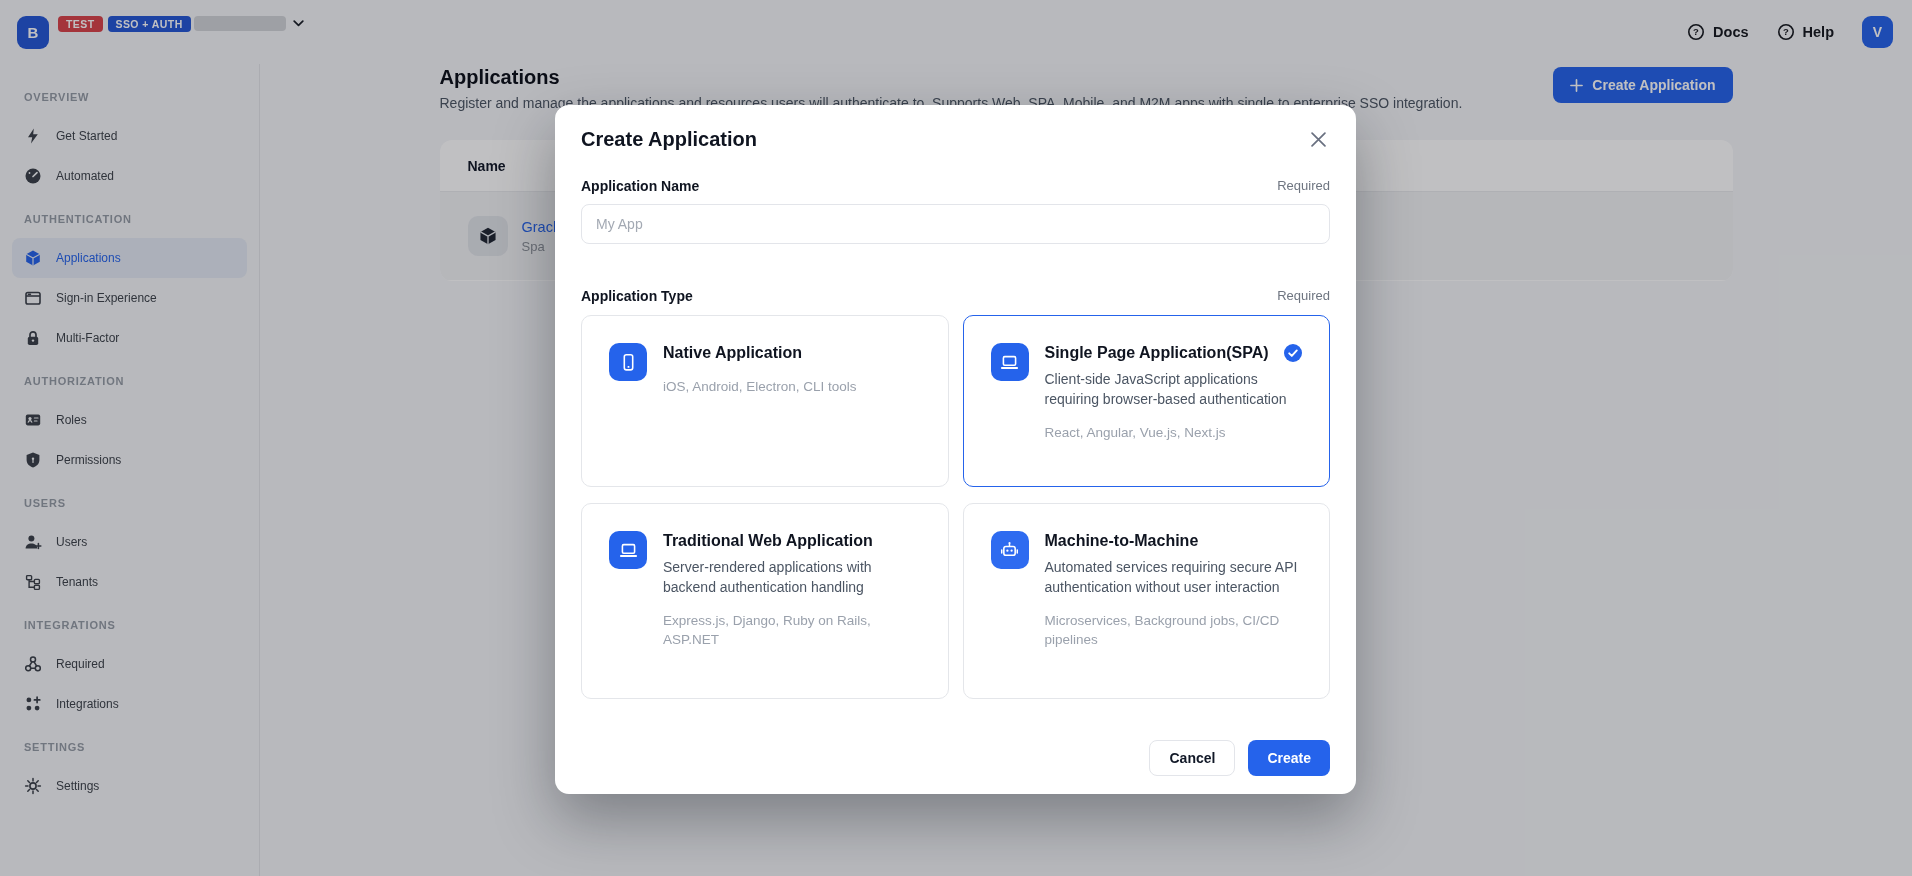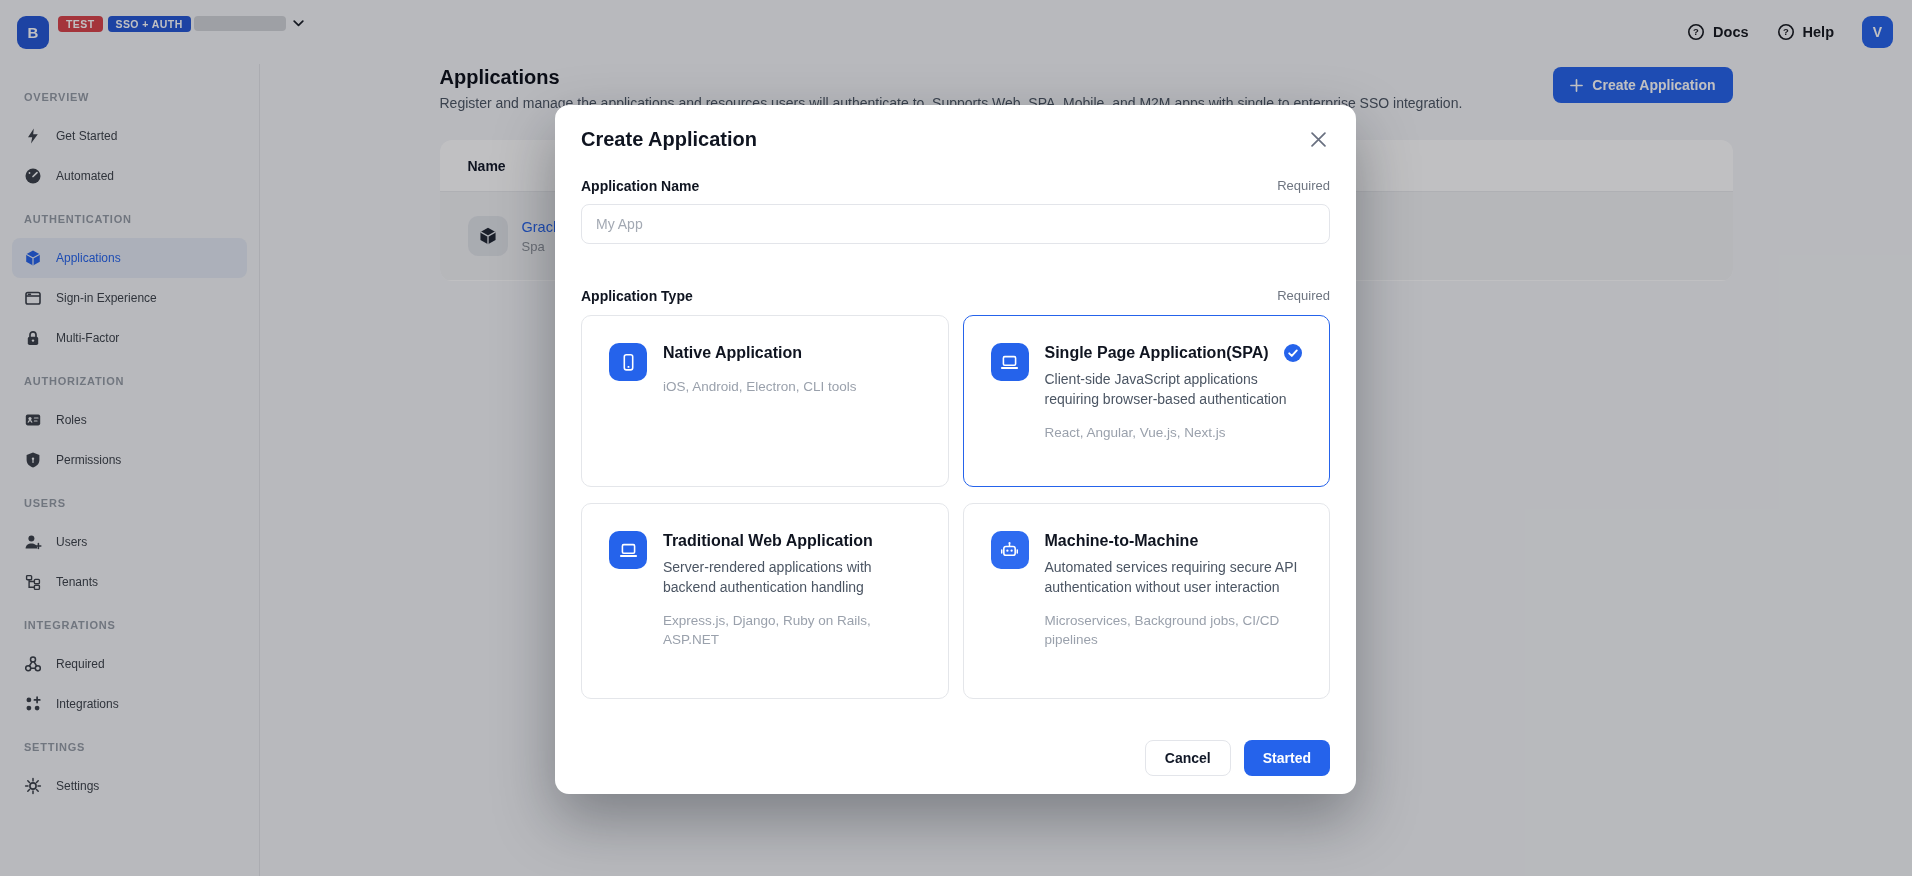--- a/index.html
+++ b/index.html
@@ -396,15 +396,15 @@
           <div class="type-title">Machine-to-Machine</div>
         </div>
         <div class="type-desc">Automated services requiring secure API authentication without user interaction</div>
         <div class="type-tags">Microservices, Background jobs, CI/CD pipelines</div>
       </div>
     </div>
   </div>
 
   <div class="modal-footer">
     <button class="btn btn-cancel">Cancel</button>
-    <button class="btn btn-create">Started</button>
+    <button class="btn btn-create">Create</button>
   </div>
 </div>
 
 </body></html>

